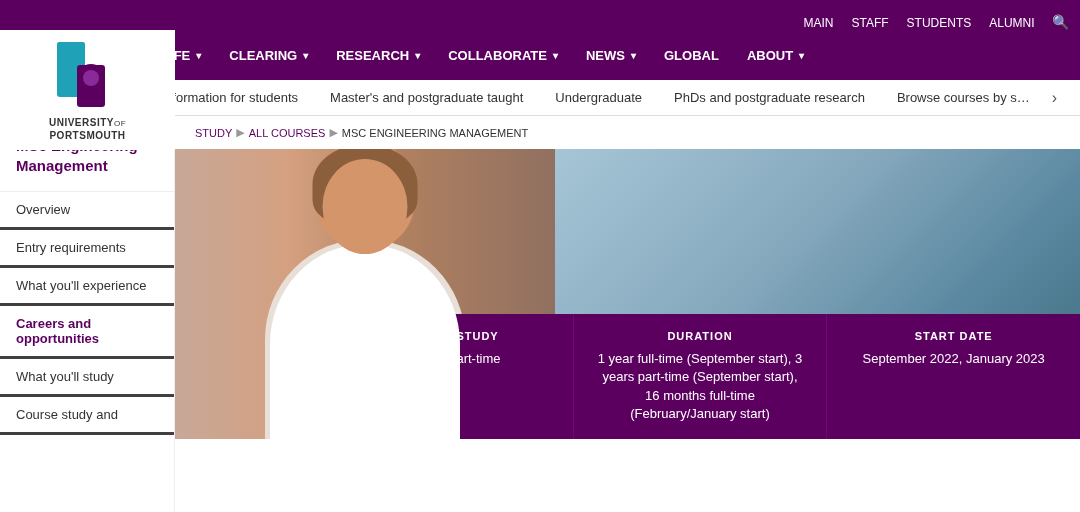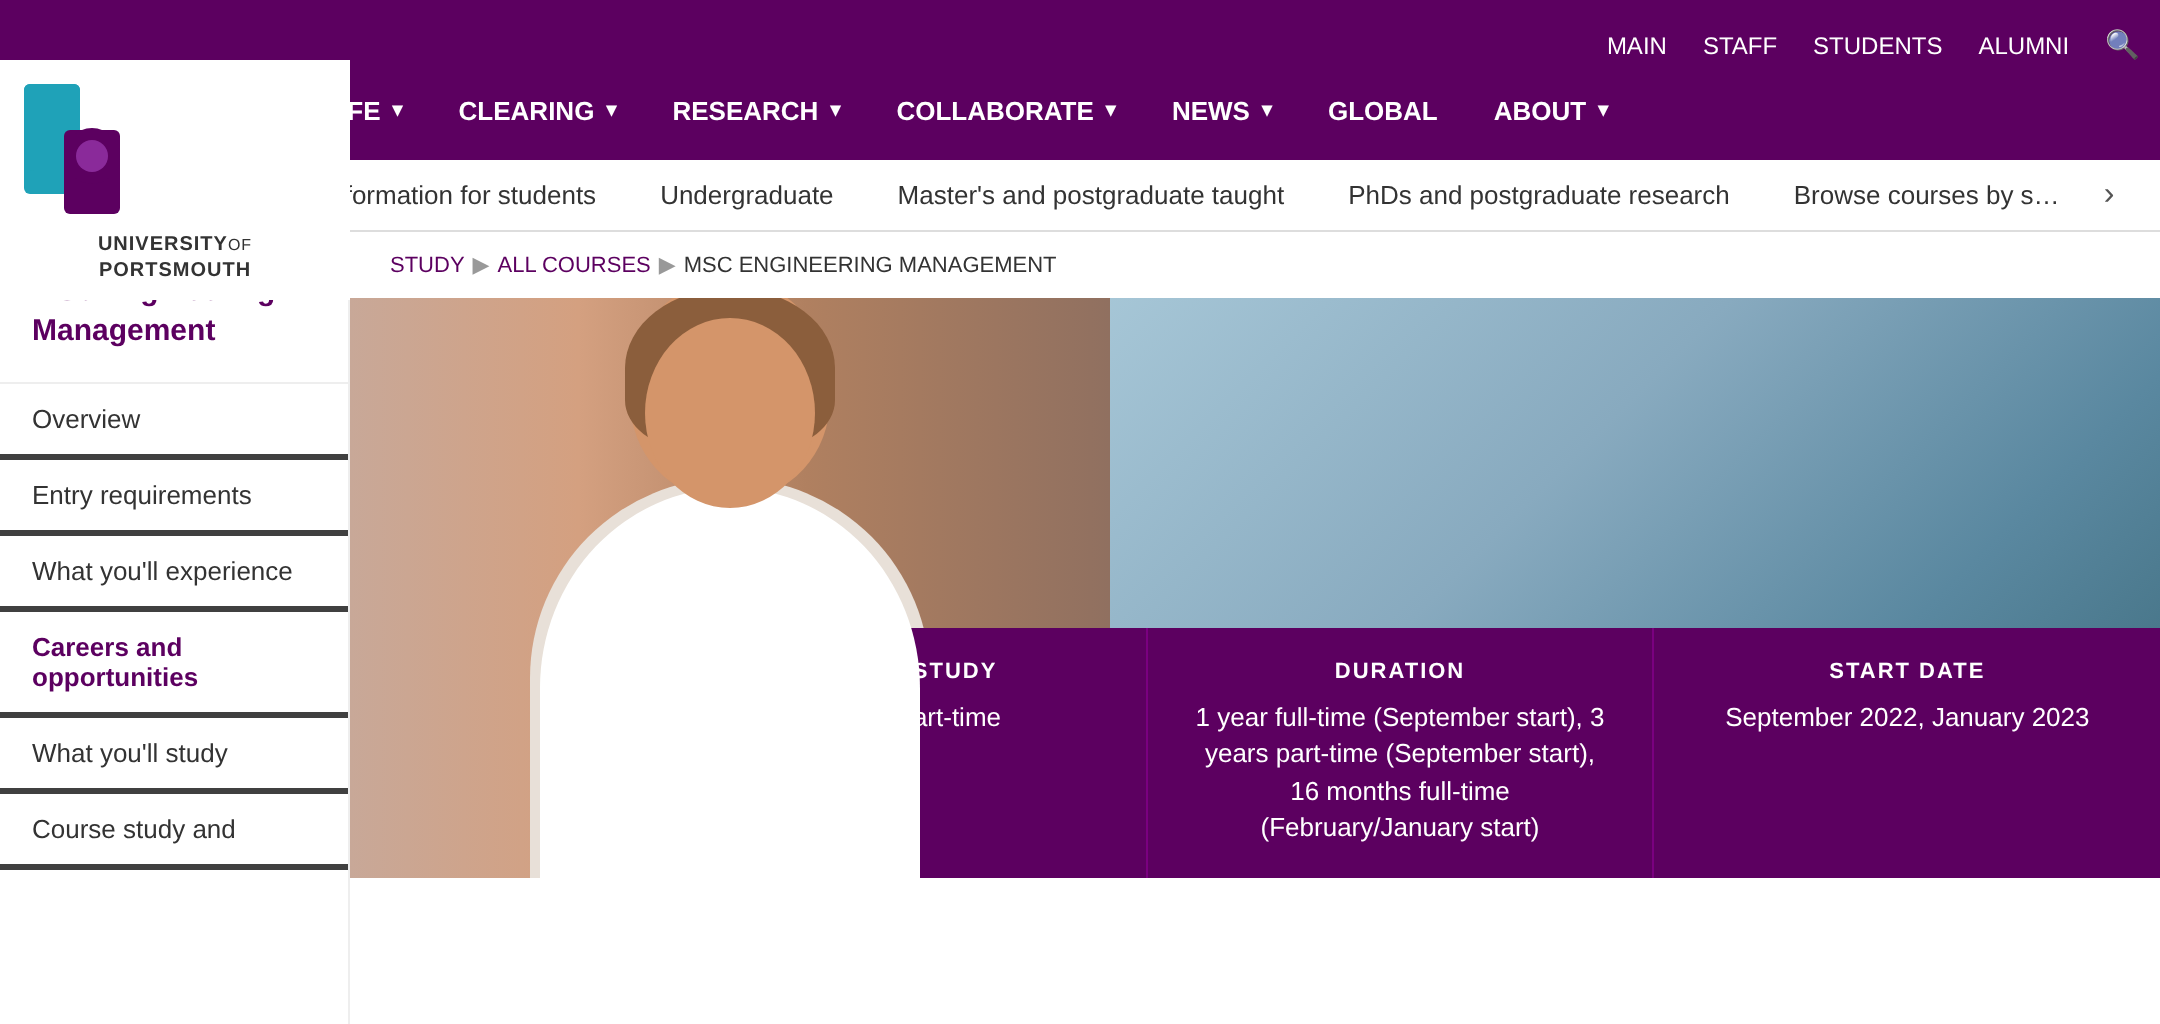--- a/index.html
+++ b/index.html
@@ -287,20 +287,21 @@
 
     
     .logo-area {
       position: absolute;
       left: 0;
       top: 0;
       width: 175px;
       background: #fff;
       display: flex;
       flex-direction: column;
+      align-items: center;
       padding: 10px 10px 8px;
       z-index: 10;
     }
     .logo-mark {
       width: 65px;
       height: 70px;
       position: relative;
       margin-bottom: 6px;
     }
     .logo-text {
@@ -354,22 +355,22 @@
   <div class="nav-item">
     <span>ABOUT</span>
     <span class="caret">▾</span>
   </div>
 </nav>
 
 <div class="sub-nav">
   <button class="sub-nav-arrow">‹</button>
   <div class="sub-nav-item active-sub">Courses</div>
   <div class="sub-nav-item">Covid information for students</div>
+  <div class="sub-nav-item">Master's and postgraduate taught</div>
   <div class="sub-nav-item">Undergraduate</div>
-  <div class="sub-nav-item">Master's and postgraduate taught</div>
   <div class="sub-nav-item">PhDs and postgraduate research</div>
   <div class="sub-nav-item">Browse courses by s…</div>
   <button class="sub-nav-arrow">›</button>
 </div>
 
 <div class="page-layout">
 
   <aside class="sidebar">
     <div class="sidebar-title">MSc Engineering Management</div>
     <nav>

